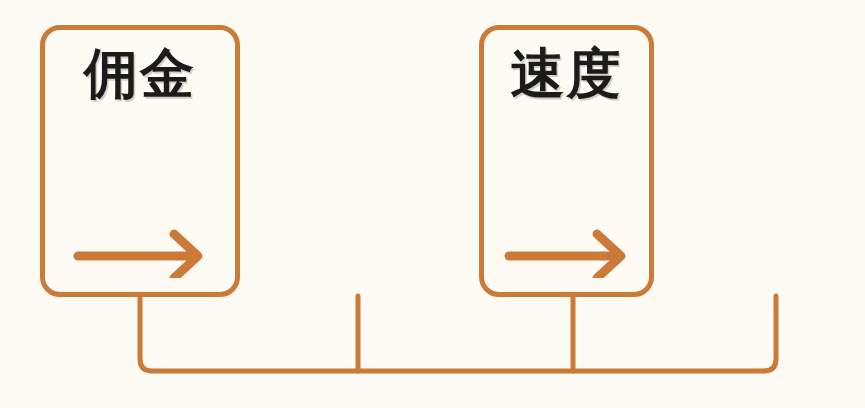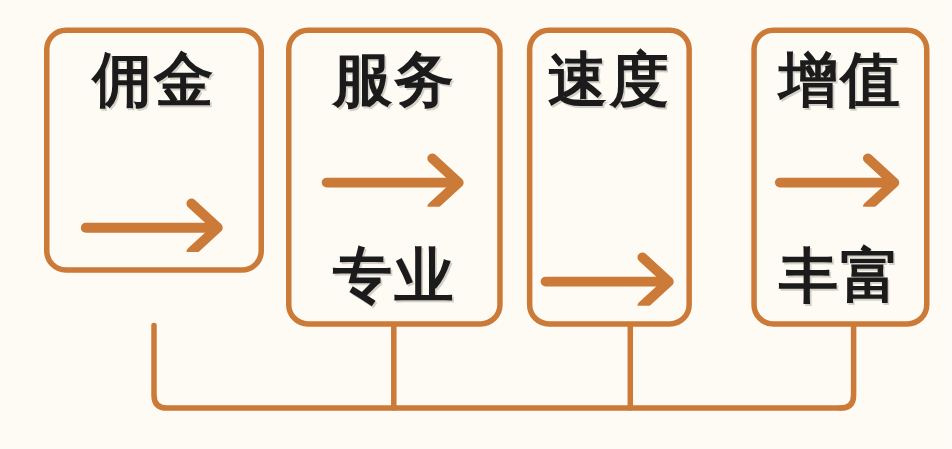--- a/index.html
+++ b/index.html
@@ -70,64 +70,40 @@
     <g fill="none" stroke="#cb7a37" stroke-width="5" stroke-linecap="round" stroke-linejoin="round">
       <path d="M140 296 L140 359 Q140 371 152 371 L764 371"></path>
       <path d="M764 371 Q776 371 776 359 L776 296"></path>
       <path d="M358 296 L358 371"></path>
       <path d="M573 296 L573 371"></path>
     </g>
   </svg>
 
   <div class="cards-layer">
 
-    <div class="card" style="left:40px; top:25px; width:200px; height:223px;">
+    <div class="card" style="left:40px; top:25px; width:200px; height:272px;">
       <span class="card-term">佣金</span>
       <span class="card-arrow">
         <svg width="140" height="52" viewBox="0 0 140 52">
           <g fill="none" stroke="#cb7a37" stroke-width="9" stroke-linecap="round" stroke-linejoin="round">
             <line x1="8" y1="30" x2="126" y2="30"></line>
             <polyline points="104,8 128,30 104,52"></polyline>
           </g>
         </svg>
       </span>
     </div>
 
-    <div class="card" style="left:260px; top:25px; width:197px; height:272px;">
-      <span class="card-term">服务</span>
-      <span class="card-arrow">
-        <svg width="140" height="52" viewBox="0 0 140 52">
-          <g fill="none" stroke="#cb7a37" stroke-width="9" stroke-linecap="round" stroke-linejoin="round">
-            <line x1="8" y1="30" x2="126" y2="30"></line>
-            <polyline points="104,8 128,30 104,52"></polyline>
-          </g>
-        </svg>
-      </span>
-      <span class="card-term">专业</span>
-    </div>
 
-    <div class="card" style="left:479px; top:25px; width:150px; height:272px;">
+    <div class="card" style="left:479px; top:25px; width:175px; height:272px;">
       <span class="card-term">速度</span>
       <span class="card-arrow">
         <svg width="132" height="52" viewBox="0 0 132 52">
           <g fill="none" stroke="#cb7a37" stroke-width="9" stroke-linecap="round" stroke-linejoin="round">
             <line x1="8" y1="30" x2="118" y2="30"></line>
             <polyline points="96,8 120,30 96,52"></polyline>
           </g>
         </svg>
       </span>
     </div>
 
-    <div class="card" style="left:683px; top:25px; width:162px; height:272px;">
-      <span class="card-term">增值</span>
-      <span class="card-arrow">
-        <svg width="122" height="52" viewBox="0 0 122 52">
-          <g fill="none" stroke="#cb7a37" stroke-width="9" stroke-linecap="round" stroke-linejoin="round">
-            <line x1="6" y1="30" x2="108" y2="30"></line>
-            <polyline points="86,8 110,30 86,52"></polyline>
-          </g>
-        </svg>
-      </span>
-      <span class="card-term">丰富</span>
-    </div>
 
   </div>
 </div>
 
 </body></html>

